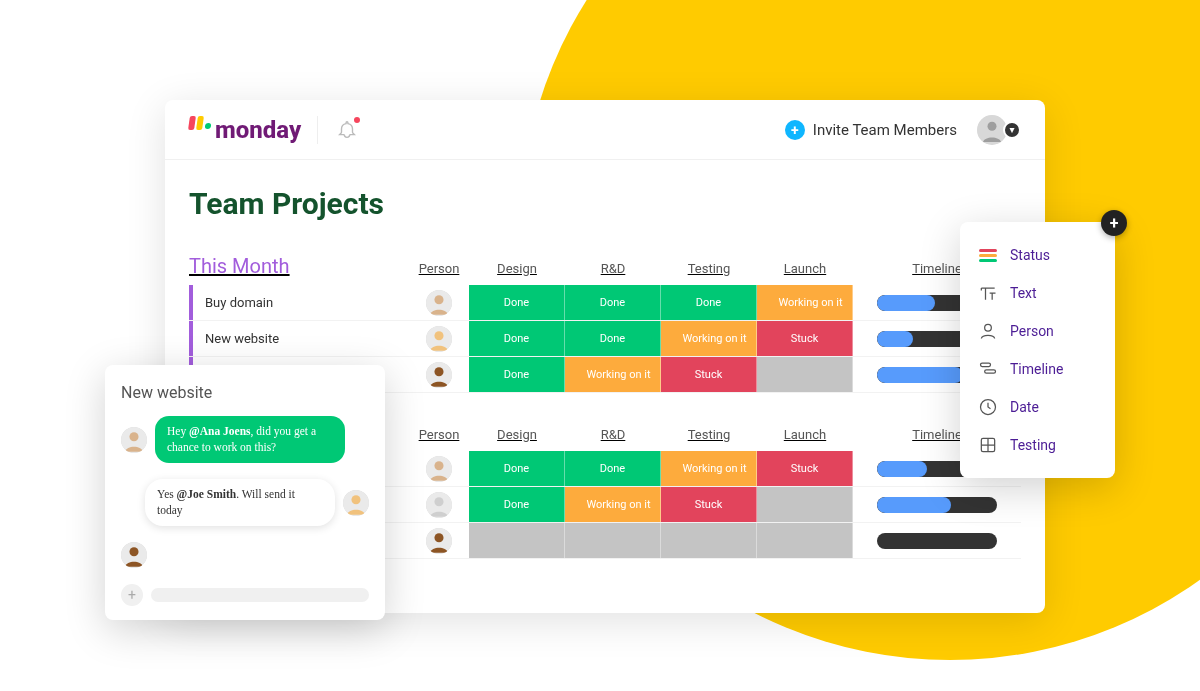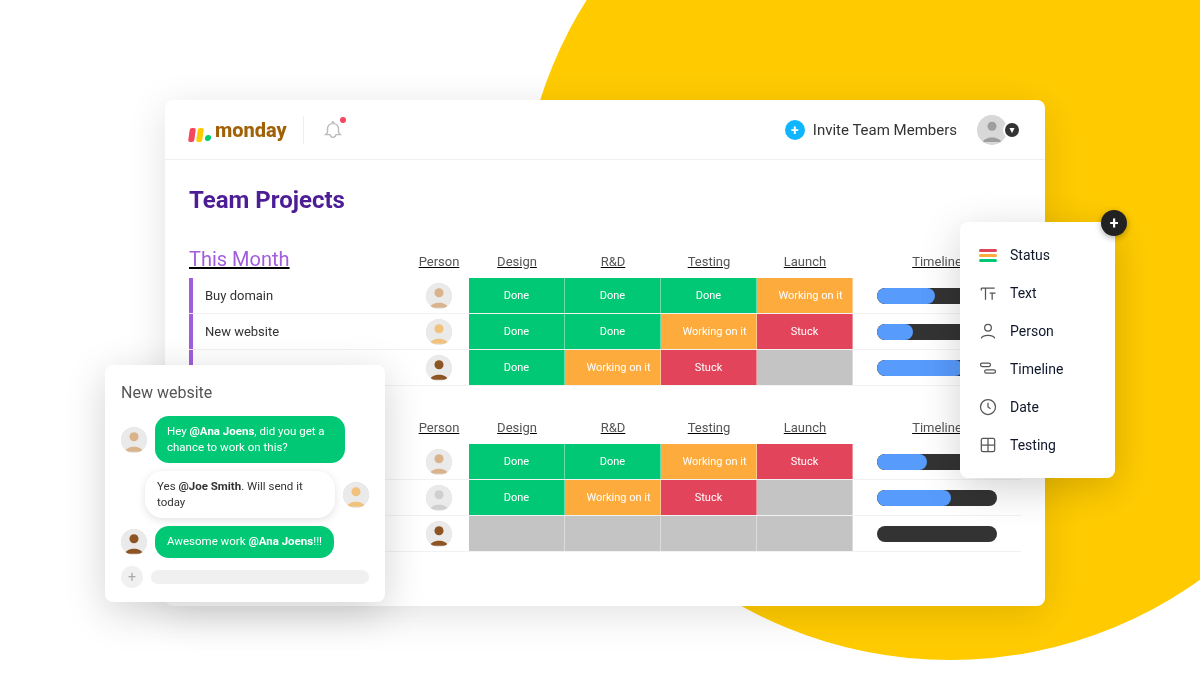--- a/index.html
+++ b/index.html
@@ -27,42 +27,42 @@
   }
 
   
   .topbar {
     display: flex;
     align-items: center;
     height: 60px;
     padding: 0 24px;
     border-bottom: 1px solid #f0f0f0;
   }
-  .logo { display: flex; align-items: flex-end; gap: 4px; font-weight: 800; font-size: 20px; color: #a16207; }
+  .logo { display: flex; align-items: flex-start; gap: 4px; font-weight: 800; font-size: 24px; color: #701a75; }
   .logo-shapes { display: flex; gap: 2px; }
   .shape { width: 6px; height: 14px; border-radius: 2px; }
   .shape.r { background: #f6465d; transform: skew(-8deg); }
   .shape.y { background: #ffcb00; transform: skew(-8deg); }
   .shape.g { background: #00ca72; transform: skew(-8deg); border-radius: 50%; height:6px; width:6px; align-self:flex-end; margin-bottom:1px;}
   .divider-v { width:1px; height:28px; background:#eee; margin:0 16px; }
   .bell-wrap { position:relative; display:inline-flex; align-items:center; justify-content:center; width:26px; height:26px; }
   .bell-wrap svg { width:22px; height:22px; }
   .bell-dot { position:absolute; top:-2px; right:-2px; width:10px; height:10px; background:#f6465d; border-radius:50%; border:2px solid #fff; }
 
   .top-right { margin-left:auto; display:flex; align-items:center; gap:18px; }
   .invite { display:flex; align-items:center; gap:8px; color:#333; font-size:15px; cursor:pointer; }
   .plus-circle { width:20px; height:20px; border-radius:50%; background:#0fb6ff; color:#fff; display:flex; align-items:center; justify-content:center; font-size:14px; font-weight:700; }
   .avatar-stack { display:flex; align-items:center; }
   .avatar-lg { width:34px; height:34px; border-radius:50%; background:#e2e2e2; border:2px solid #fff; display:flex; align-items:center; justify-content:center; overflow:hidden; }
   .avatar-lg svg { width:100%; height:100%; }
   .avatar-chev { width:18px; height:18px; border-radius:50%; background:#333; color:#fff; display:flex; align-items:center; justify-content:center; margin-left:-6px; font-size:10px; border:2px solid #fff; }
 
   
   .page-body { padding: 26px 24px 30px 24px; }
-  .page-title { font-size: 24px; font-weight: 700; color:#4c1d95; margin-bottom: 30px; }
+  .page-title { font-size: 30px; font-weight: 700; color:#14532d; margin-bottom: 30px; }
 
   
   .group { margin-bottom: 24px; }
   .group-header-row { display:grid; grid-template-columns: 220px 60px 96px 96px 96px 96px 1fr; align-items:center; height:34px; gap:0;text-decoration:underline; }
   .group-title { font-size: 20px; font-weight:400; color:#a25ddc; padding-bottom:4px; }
   .col-head { font-size:13px; color:#555; text-align:center; }
 
   .row { display:grid; grid-template-columns: 220px 60px 96px 96px 96px 96px 1fr; height:36px; align-items:stretch; border-bottom:1px solid #f2f2f2; }
   .row-name { display:flex; align-items:center; font-size:13px; color:#333; padding-left:12px; border-left:4px solid #a25ddc; background:#fff; }
   .person-cell { display:flex; align-items:center; justify-content:center; background:#fff; }
@@ -84,21 +84,21 @@
     position:absolute;
     top: 365px; left: 105px;
     width: 280px;
     background:#fff;
     border-radius:8px;
     box-shadow: 0 10px 40px rgba(0,0,0,0.18);
     padding: 18px 16px 14px 16px;
     z-index: 5;
   }
   .chat-title { font-size:16px; color:#555; margin-bottom:14px; }
-  .msg-row { display:flex; align-items:center; gap:8px; margin-bottom:8px; }
+  .msg-row { display:flex; align-items:center; gap:8px; margin-bottom:16px;font-family:Liberation Serif, serif; }
   .msg-row.right { flex-direction:row-reverse; }
   .msg-bubble { background:#00c875; color:#fff; font-size:11.5px; padding:8px 12px; border-radius:14px; max-width:190px; line-height:1.35; }
   .msg-bubble.white { background:#fff; color:#333; box-shadow:0 2px 8px rgba(0,0,0,0.12); border-radius:18px; }
   .mention { font-weight:700; }
   .chat-input-row { display:flex; align-items:center; gap:8px; margin-top:8px; }
   .chat-plus { width:22px; height:22px; border-radius:50%; background:#f0f0f0; display:flex; align-items:center; justify-content:center; color:#aaa; font-size:14px; }
   .chat-input-bar { flex:1; height:14px; background:#f0f0f0; border-radius:8px; }
 
   
   .coltype-pop {
@@ -110,21 +110,21 @@
     box-shadow: 0 10px 40px rgba(0,0,0,0.18);
     padding: 14px 10px;
     z-index: 6;
   }
   .coltype-add {
     position:absolute; top:-12px; right:-12px;
     width:26px; height:26px; border-radius:50%; background:#222; color:#fff;
     display:flex; align-items:center; justify-content:center; font-size:16px; font-weight:700;
     box-shadow:0 2px 6px rgba(0,0,0,0.3);
   }
-  .ct-item { display:flex; align-items:center; gap:12px; padding:9px 8px; font-size:14px; color:#0f172a; cursor:pointer; border-radius:4px; }
+  .ct-item { display:flex; align-items:center; gap:12px; padding:9px 8px; font-size:14px; color:#4c1d95; cursor:pointer; border-radius:4px; }
   .ct-icon { width:20px; height:20px; display:flex; align-items:center; justify-content:center; color:#555; }
   .ct-icon svg { width:20px; height:20px; }
   .status-bars { display:flex; flex-direction:column; gap:2px; width:18px; }
   .sb { height:3px; border-radius:2px; }
 
 </style>
 </head>
 <body>
 
 <div class="yellow-circle"></div>
@@ -347,21 +347,20 @@
         <div class="msg-bubble white"><span>Yes </span><span class="mention">@Joe Smith</span><span>. Will send it today</span></div>
       </div>
       <div class="msg-row">
         <span class="avatar-sm">
           <svg viewBox="0 0 40 40">
             <circle cx="20" cy="20" r="20" fill="#eaeaea"></circle>
             <circle cx="20" cy="15" r="7" fill="#8d5524"></circle>
             <path d="M6 38c3-10 25-10 28 0" fill="#8d5524"></path>
           </svg>
         </span>
-        <div class="msg-bubble"><span>Awesome work </span><span class="mention">@Ana Joens</span><span>!!!</span></div>
       </div>
     </div>
   <div class="chat-input-row">
     <div class="chat-plus">+</div>
     <div class="chat-input-bar"></div>
   </div>
 </div>
 
 <div class="coltype-pop">
   <div class="coltype-add">+</div>

